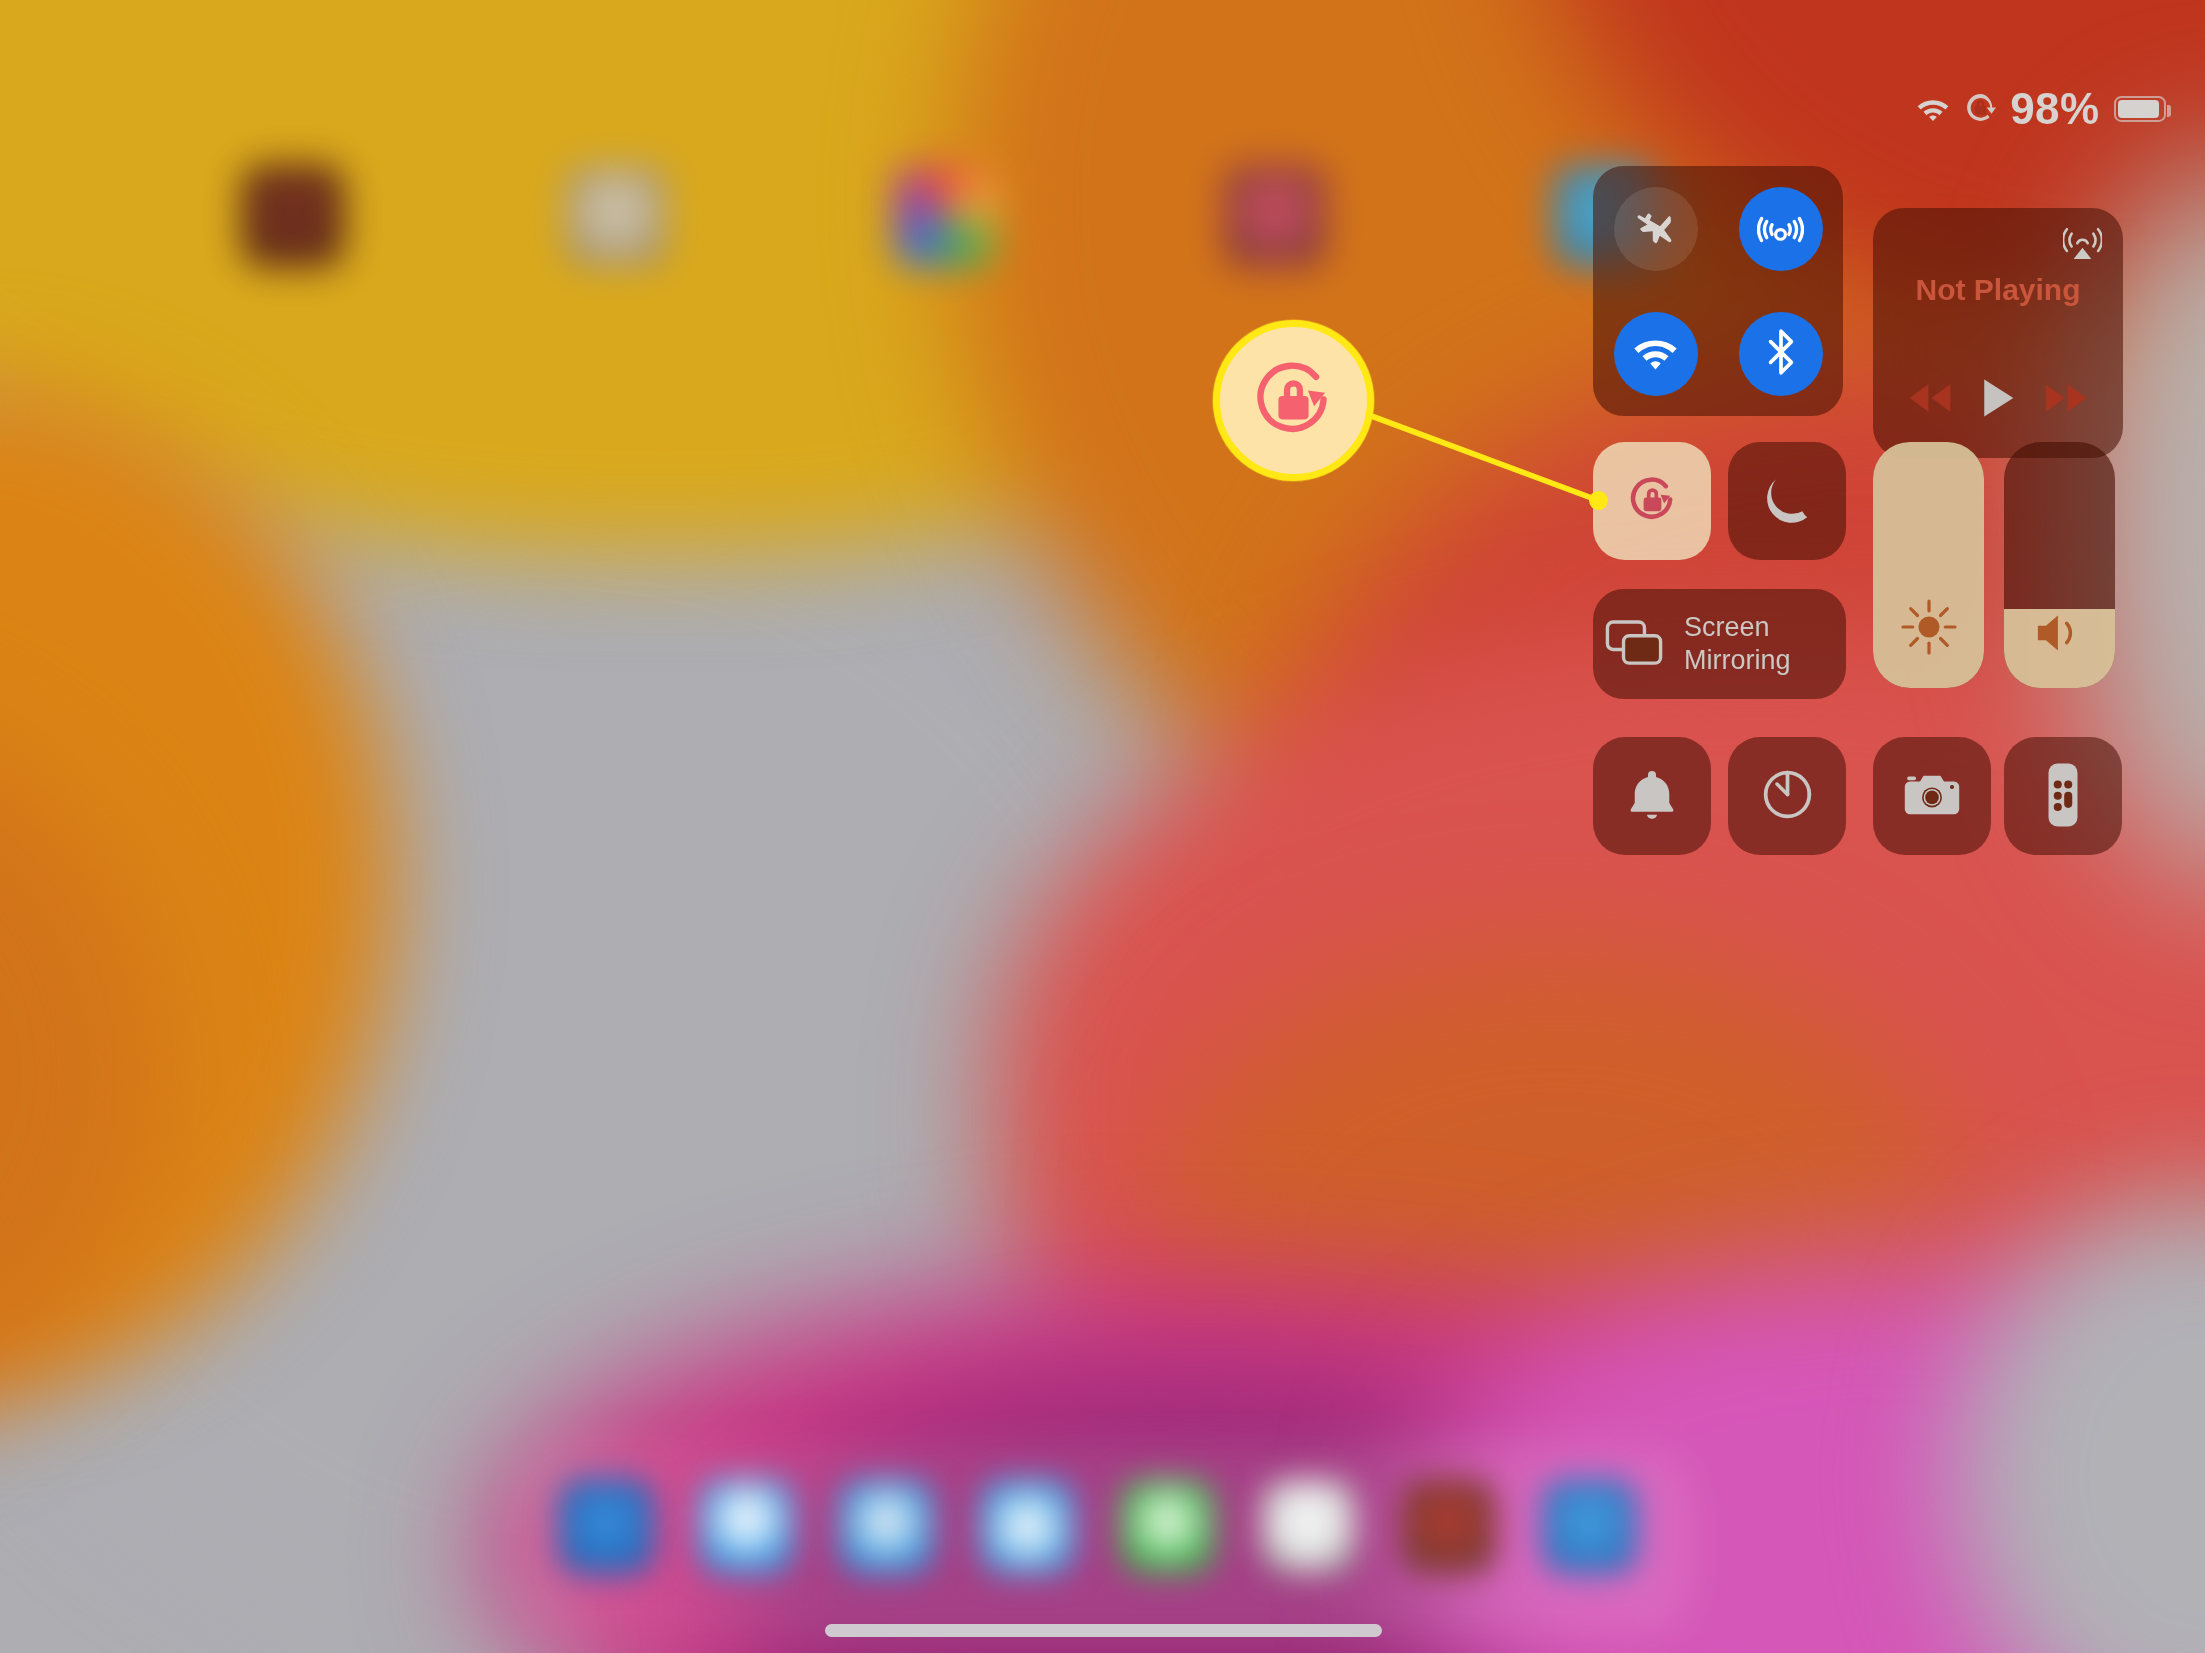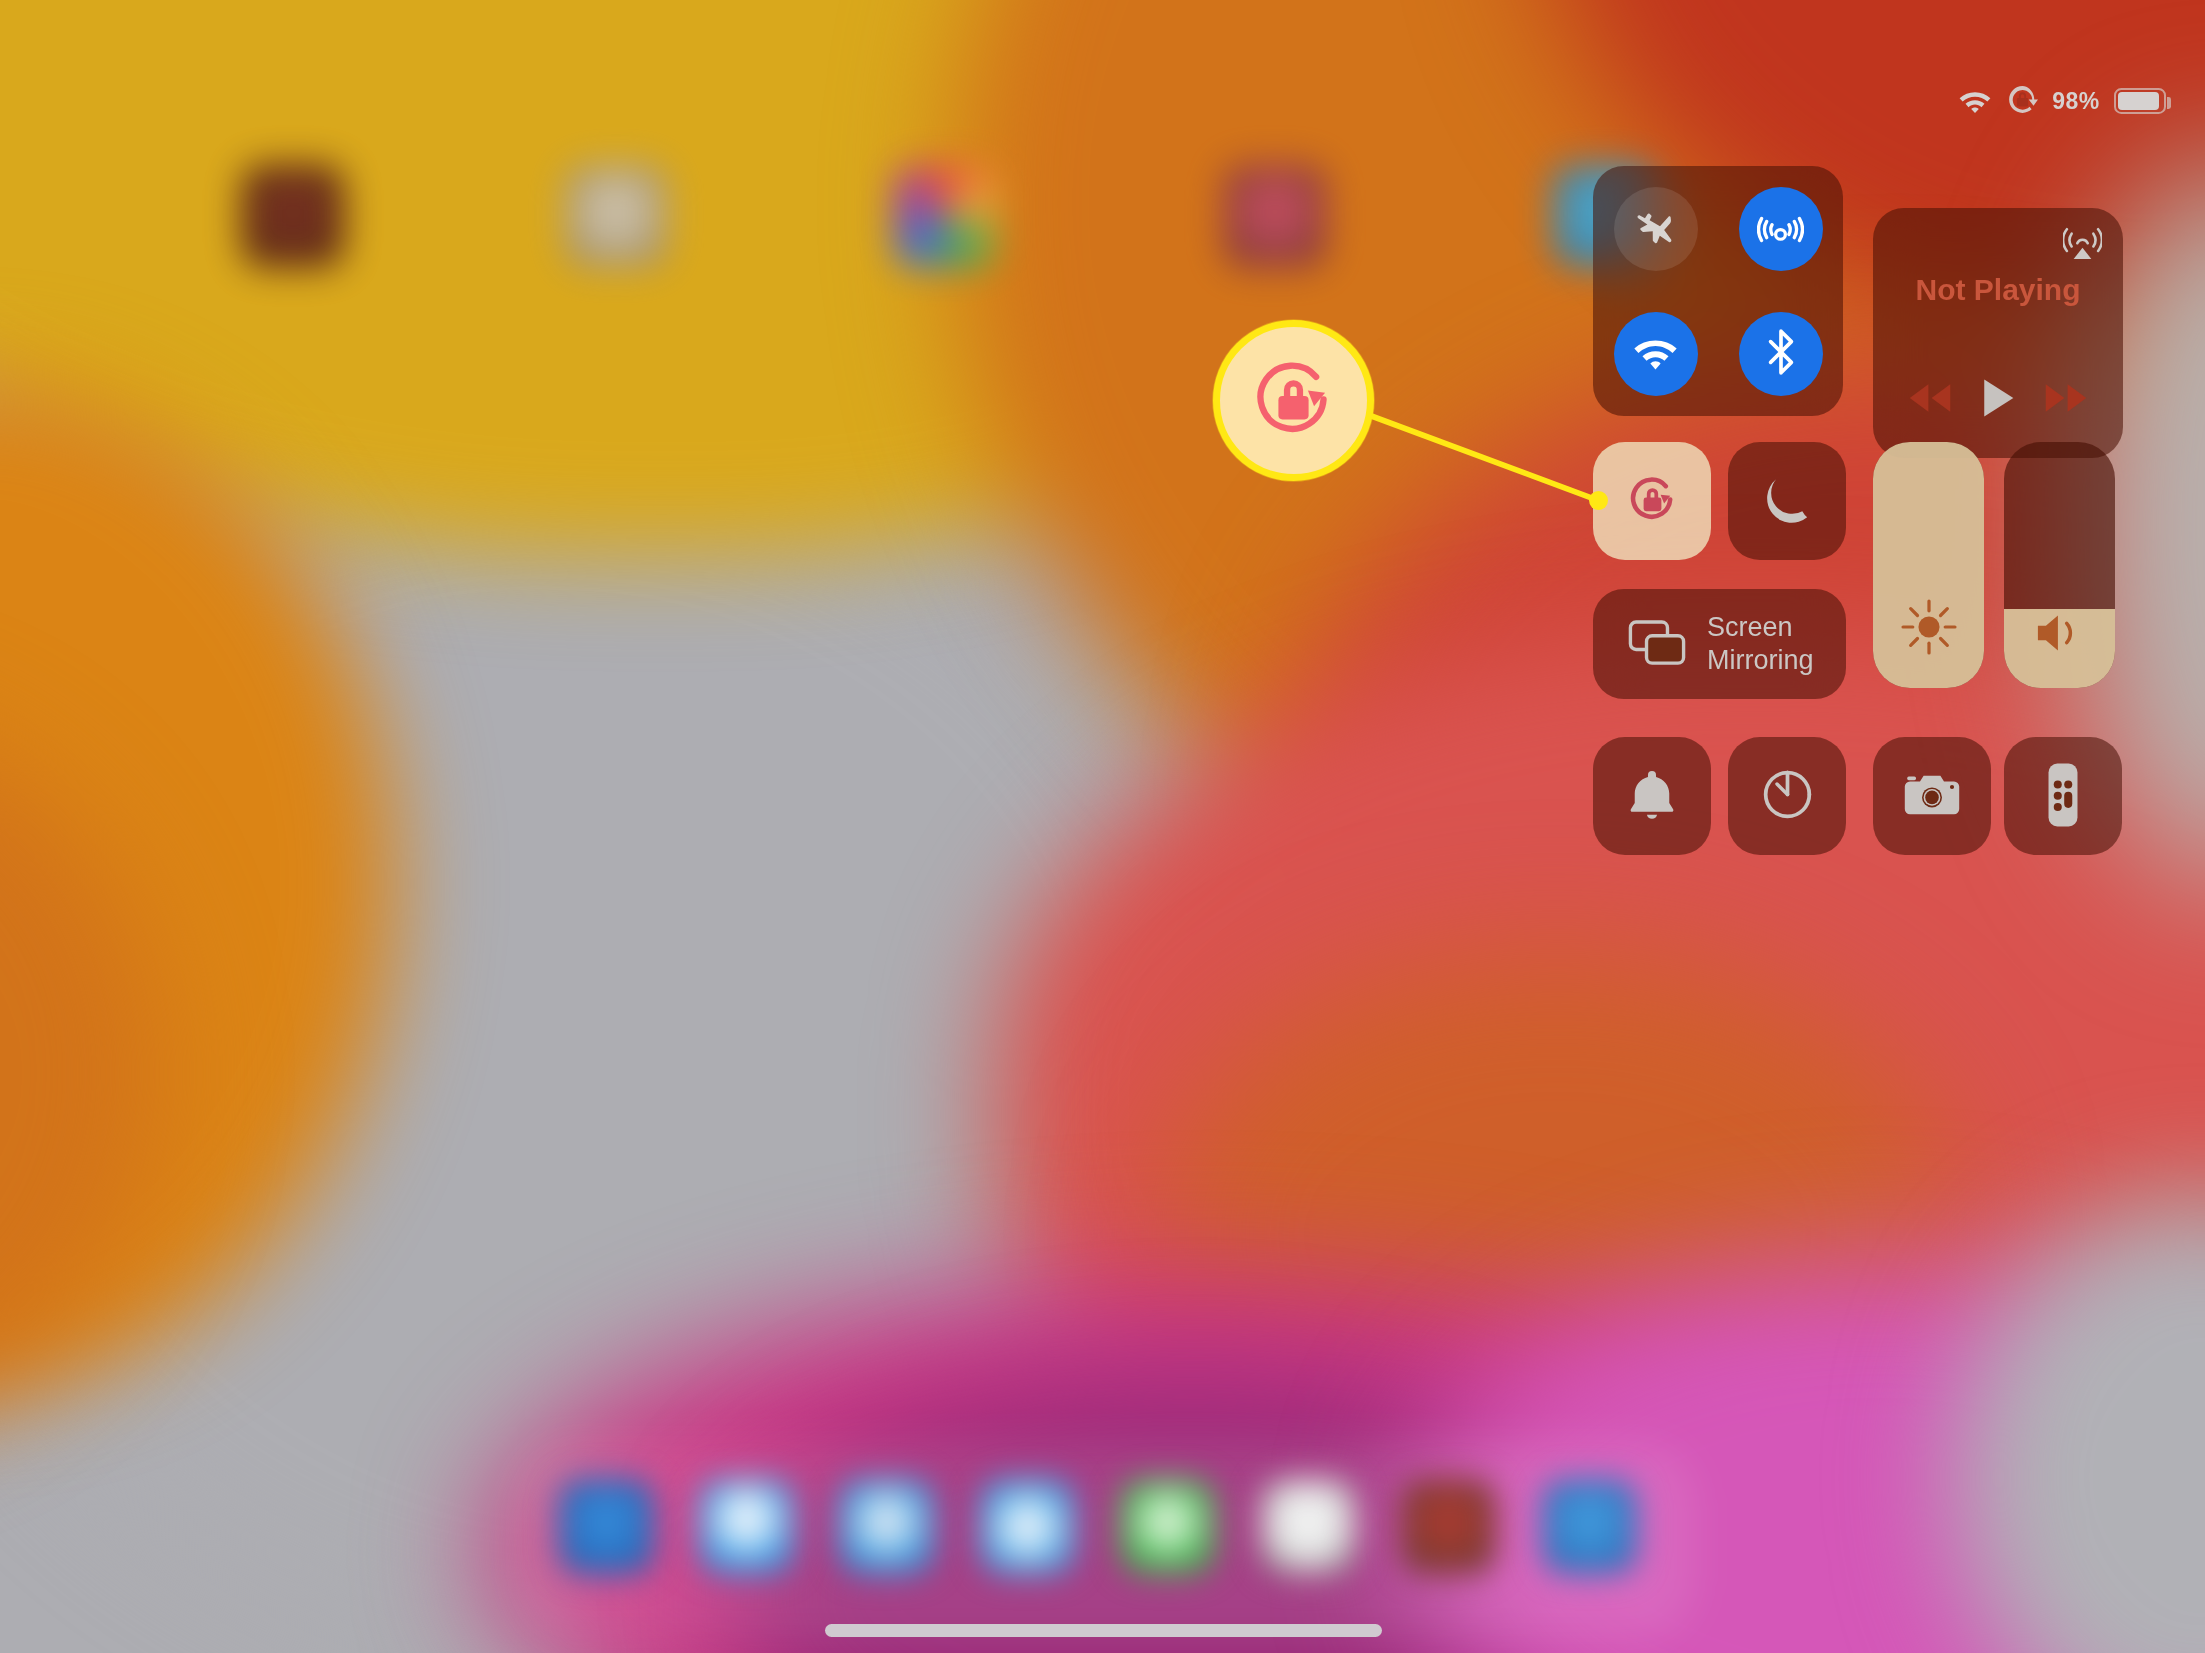--- a/index.html
+++ b/index.html
@@ -140,21 +140,21 @@
   }
 
   
   .statusbar {
     position:absolute;
     right:39px; top:84px;
     display:flex; align-items:center; gap:14.5px;
     color:#d6d2d0;
   }
   .sb-battery-pct {
-    font-size:23px; font-weight:600;
+    font-size:44px; font-weight:600;
     letter-spacing:0.4px;
     color:#d6d2d0;
   }
   .sb-battery-shell {
     position:relative;
     width:52px; height:26px;
     border:2.4px solid rgba(214,210,208,.65);
     border-radius:7.3px;
   }
   .sb-battery-shell::after {
@@ -219,21 +219,21 @@
   .sq-off { background:rgba(70,14,4,.55); }
   .sq-on  { background:rgba(240,226,190,.80); }
 
   .m-rotlock { left:0;   top:276px; }
   .m-dnd     { left:135px; top:276px; }
 
   
   .m-mirror {
     left:0; top:423px; width:253px; height:110px;
     display:flex; align-items:center; gap:21px;
-    padding-left:35px;
+    padding-left:12px;
   }
   .mirror-label {
     font-size:27px; line-height:1.22;
     color:#cbc7c4; font-weight:400;
   }
 
   
   .slider {
     position:absolute;
     width:111px; height:246px;

